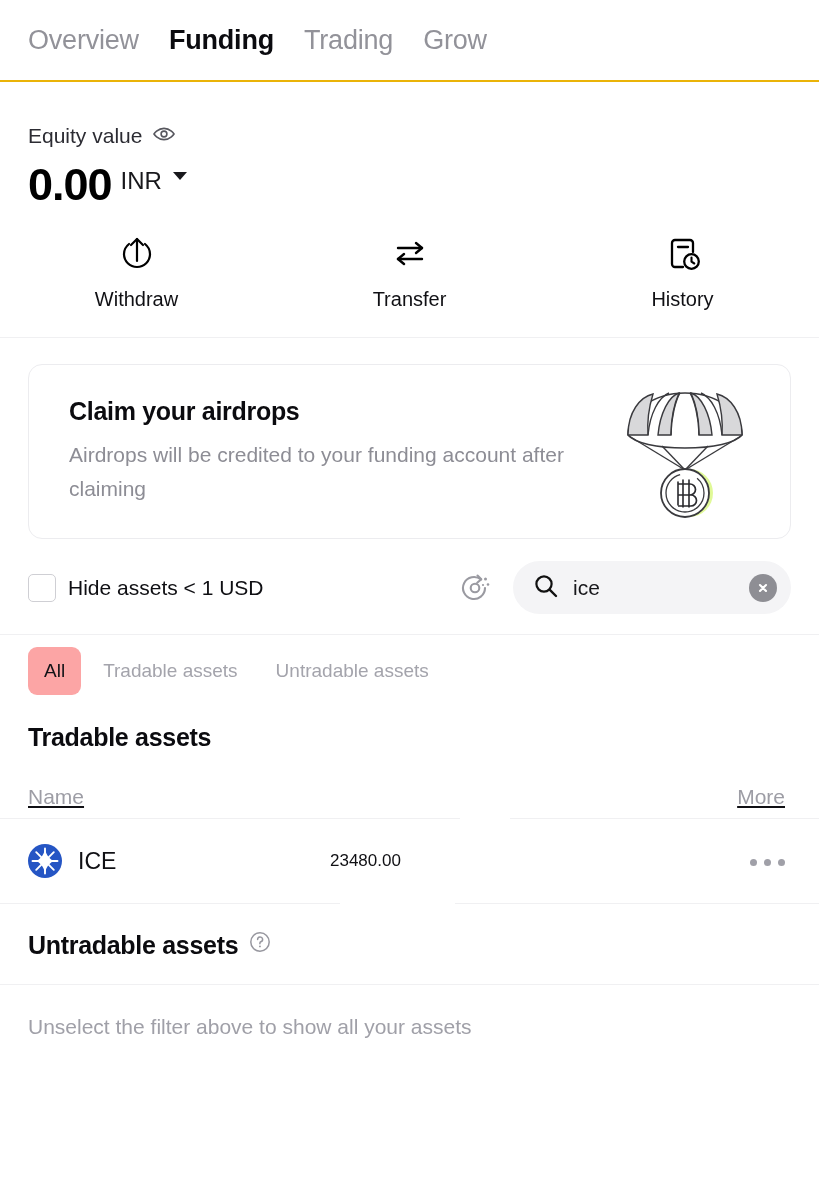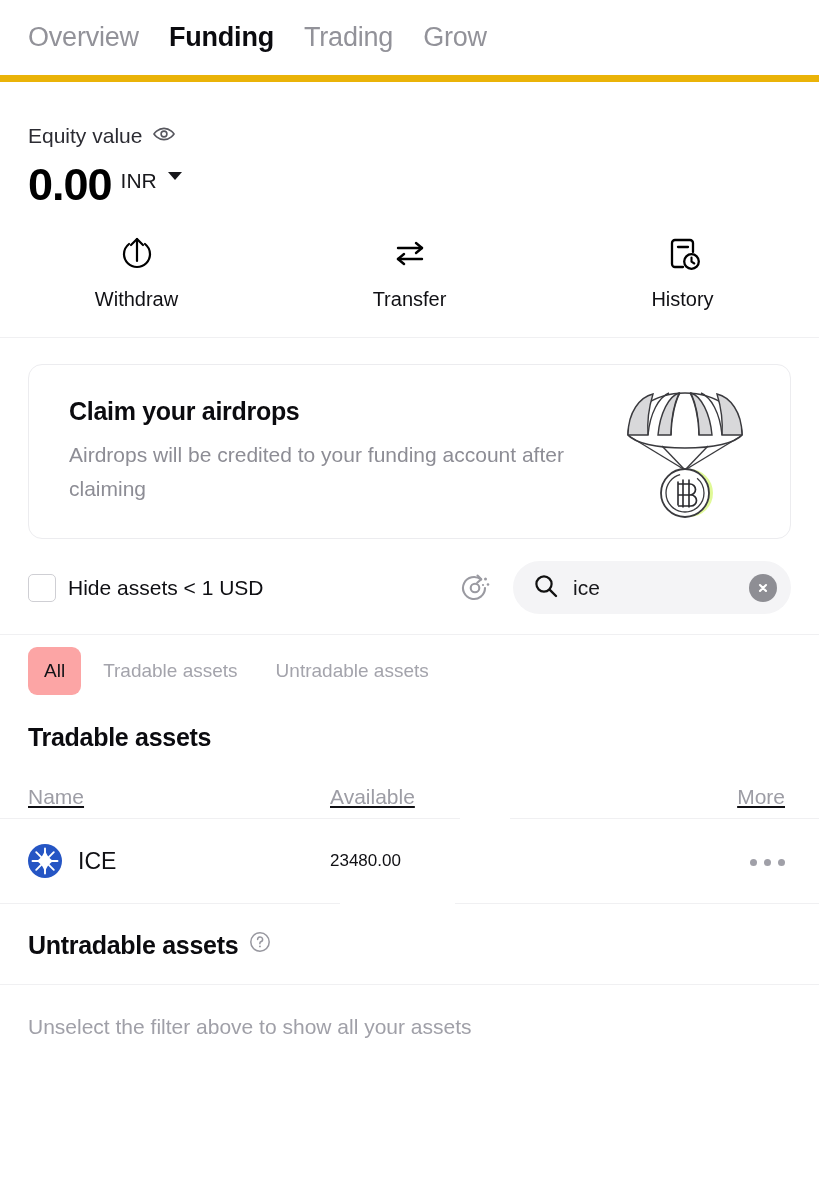--- a/index.html
+++ b/index.html
@@ -13,39 +13,39 @@
   }
   .page { width: 819px; height: 1200px; position: relative; background:#fff; }
 
   
   .topnav {
     height: 82px;
     display: flex;
     align-items: center;
     gap: 30px;
     padding: 0 28px;
-    border-bottom: 7px solid #eab308;
+    border-bottom: 2px solid #eab308;
   }
   .topnav-tab {
     font-size: 27px;
     color: #929299;
     letter-spacing: -0.2px;
     white-space: nowrap;
     cursor: pointer;
   }
   .topnav-tab.active { color: #0b0b0f; font-weight: 700; }
 
   
   .equity { padding: 40px 28px 0 28px; }
   .equity-label-row { display: flex; align-items: center; gap: 10px; }
   .equity-label { font-size: 21px; color: #2c2c33; }
   .eye-icon { display:block; }
   .equity-value-row { display: flex; align-items: center; gap: 9px; margin-top: 12px; }
   .equity-value { font-size: 45px; font-weight: 700; letter-spacing: -1px; line-height: 1; color:#000; }
-  .equity-cur { font-size: 21px; color: #18181c; position: relative; top: -4px; }
+  .equity-cur { font-size: 24px; color: #18181c; position: relative; top: -4px; }
   .caret-down {
     width: 0; height: 0;
     border-left: 7px solid transparent;
     border-right: 7px solid transparent;
     border-top: 8px solid #18181c;
     position: relative; top: -9px; margin-left: 2px;
   }
 
   
   .actions {
@@ -323,21 +323,20 @@
     <div class="seg">Untradable assets</div>
   </div>
 
   <div class="sect-head">
     <span>Tradable assets</span>
   </div>
 
   <div class="tbl">
     <div class="tbl-row tbl-head">
       <div class="col-name th">Name</div>
-      <div class="col-avail th">Available</div>
       <div class="col-more th">More</div>
     </div>
 
     <div class="rule">
       <span class="seg-a"></span>
         <span class="seg-gap"></span>
         <span class="seg-b"></span>
     </div>
 
     <div class="tbl-row asset-row">

